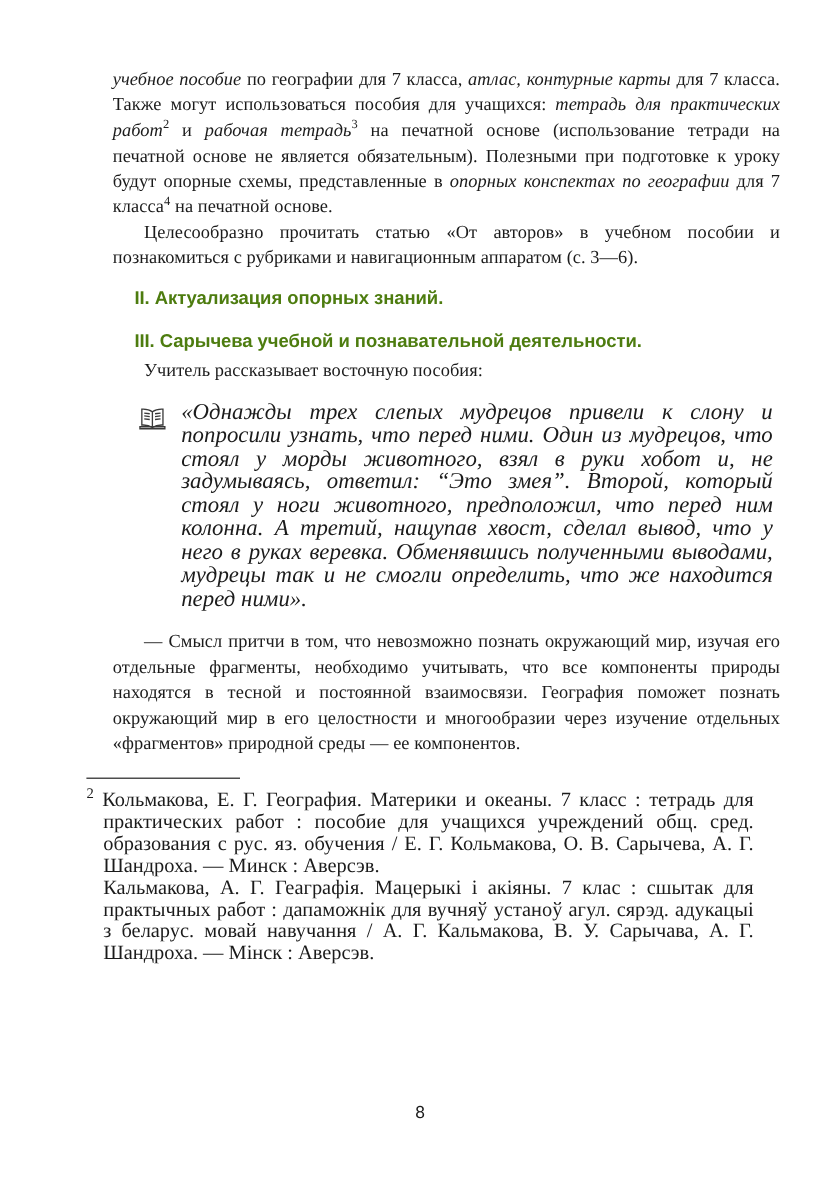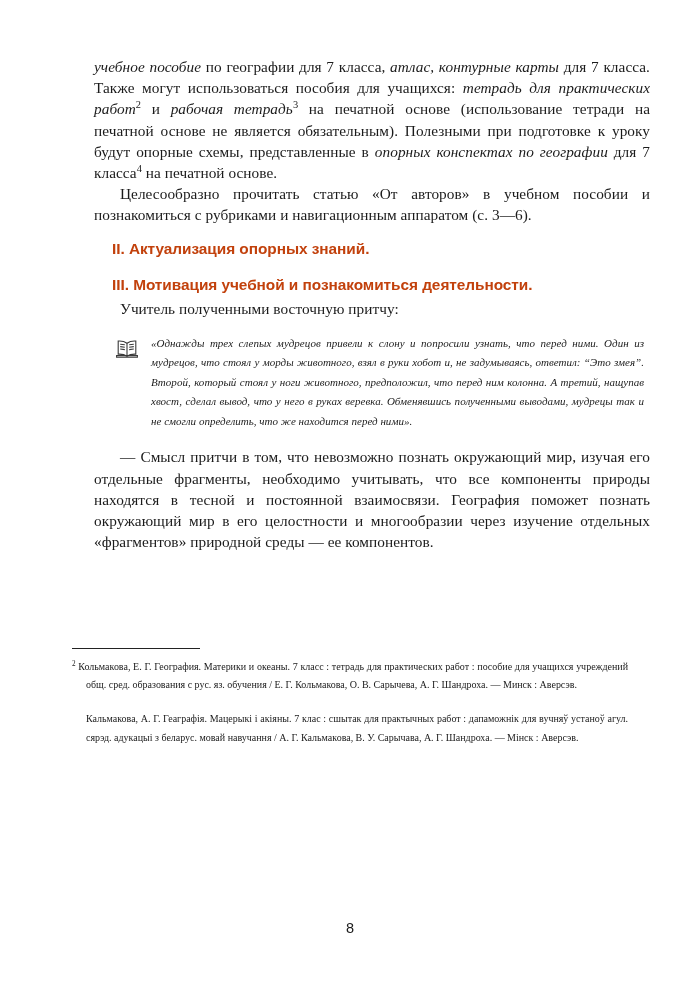--- a/index.html
+++ b/index.html
@@ -46,21 +46,21 @@
     line-height: 0;
   }
   h2.section-heading {
     margin: 0;
     font-family: "Liberation Sans", "DejaVu Sans", sans-serif;
     font-weight: bold;
     font-size: 15.4px;
     line-height: 21px;
     letter-spacing: -0.05px;
     text-indent: 18px;
-    color: #c2410c;
+    color: #4d7c0f;
   }
   .gap-before-heading { height: 12px; }
   .gap-after-heading  { height: 3px; }
   .gap-med { height: 15px; }
 
   .parable {
     display: flex;
     align-items: flex-start;
     margin-left: 20px;
     margin-right: 6px;
@@ -69,48 +69,48 @@
     flex: 0 0 auto;
     width: 28px;
     margin-top: 5px;
     margin-right: 9px;
   }
   .book-icon svg { display: block; }
   .parable-text {
     margin: 0;
     flex: 1 1 auto;
     font-style: italic;
-    font-size: 11px;
+    font-size: 19px;
     line-height: 19.5px;
     text-align: justify;
     letter-spacing: 0.02px;
   }
 
   .footnotes {
     position: absolute;
     left: 72px;
     top: 648px;
     width: 556px;
   }
   .fn-rule {
     width: 128px;
     height: 0;
     border-top: 1.4px solid #222222;
     margin: 0 0 9px 0;
   }
   .fn {
     margin: 0 0 0 0;
-    font-size: 10px;
+    font-size: 17px;
     line-height: 18.2px;
     text-align: justify;
     padding-left: 14px;
     text-indent: -14px;
     letter-spacing: -0.01px;
   }
-  .fn + .fn { margin-top: 16px; }
+  .fn + .fn { margin-top: 0px; }
   .fn.nomark { padding-left: 14px; text-indent: 0; }
   .fn-mark {
     font-size: 0.72em;
     vertical-align: super;
     line-height: 0;
   }
   .fn-gap { height: 1px; }
 
   .page-number {
     position: absolute;
@@ -133,24 +133,24 @@
     <p class="body-par no-indent"><span class="it">учебное пособие</span><span> по географии для 7 класса, </span><span class="it">атлас, контурные карты</span><span> для 7 класса. Также могут использоваться пособия для учащихся: </span><span class="it">тетрадь для практических работ</span><sup>2</sup><span> и </span><span class="it">рабочая тетрадь</span><sup>3</sup><span> на печатной основе (использование тетради на печатной основе не является обязательным). Полезными при подготовке к уроку будут опорные схемы, представленные в </span><span class="it">опорных конспектах по географии</span><span> для 7 класса</span><sup>4</sup><span> на печатной основе.</span></p>
 
     <p class="body-par">Целесообразно прочитать статью «От авторов» в учебном пособии и познакомиться с рубриками и навигационным аппаратом (с. 3—6).</p>
 
     <div class="gap-before-heading"></div>
     <h2 class="section-heading">II. Актуализация опорных знаний.</h2>
     <div class="gap-after-heading"></div>
 
 
     <div class="gap-before-heading"></div>
-    <h2 class="section-heading">III. Мотивация учебной и познакомиться деятельности.</h2>
+    <h2 class="section-heading">III. Сарычева учебной и познавательной деятельности.</h2>
     <div class="gap-after-heading"></div>
 
-    <p class="body-par">Учитель полученными восточную притчу:</p>
+    <p class="body-par">Учитель рассказывает восточную пособия:</p>
 
     <div class="gap-med"></div>
 
     <div class="parable">
       <div class="book-icon">
         <svg width="26" height="20" viewBox="0 0 26 20" xmlns="http://www.w3.org/2000/svg">
           <g fill="none" stroke="#3a3a3a" stroke-width="1.1">
             <path d="M13 4.2 C10.6 2.4 7.6 1.8 4.2 2.0 L4.2 15.2 C7.6 15.0 10.6 15.6 13 17.2 C15.4 15.6 18.4 15.0 21.8 15.2 L21.8 2.0 C18.4 1.8 15.4 2.4 13 4.2 Z"></path>
             <path d="M13 4.2 L13 17.2"></path>
             <path d="M6.2 5.2 L10.8 5.8 M6.2 7.6 L10.8 8.2 M6.2 10.0 L10.8 10.6"></path>

